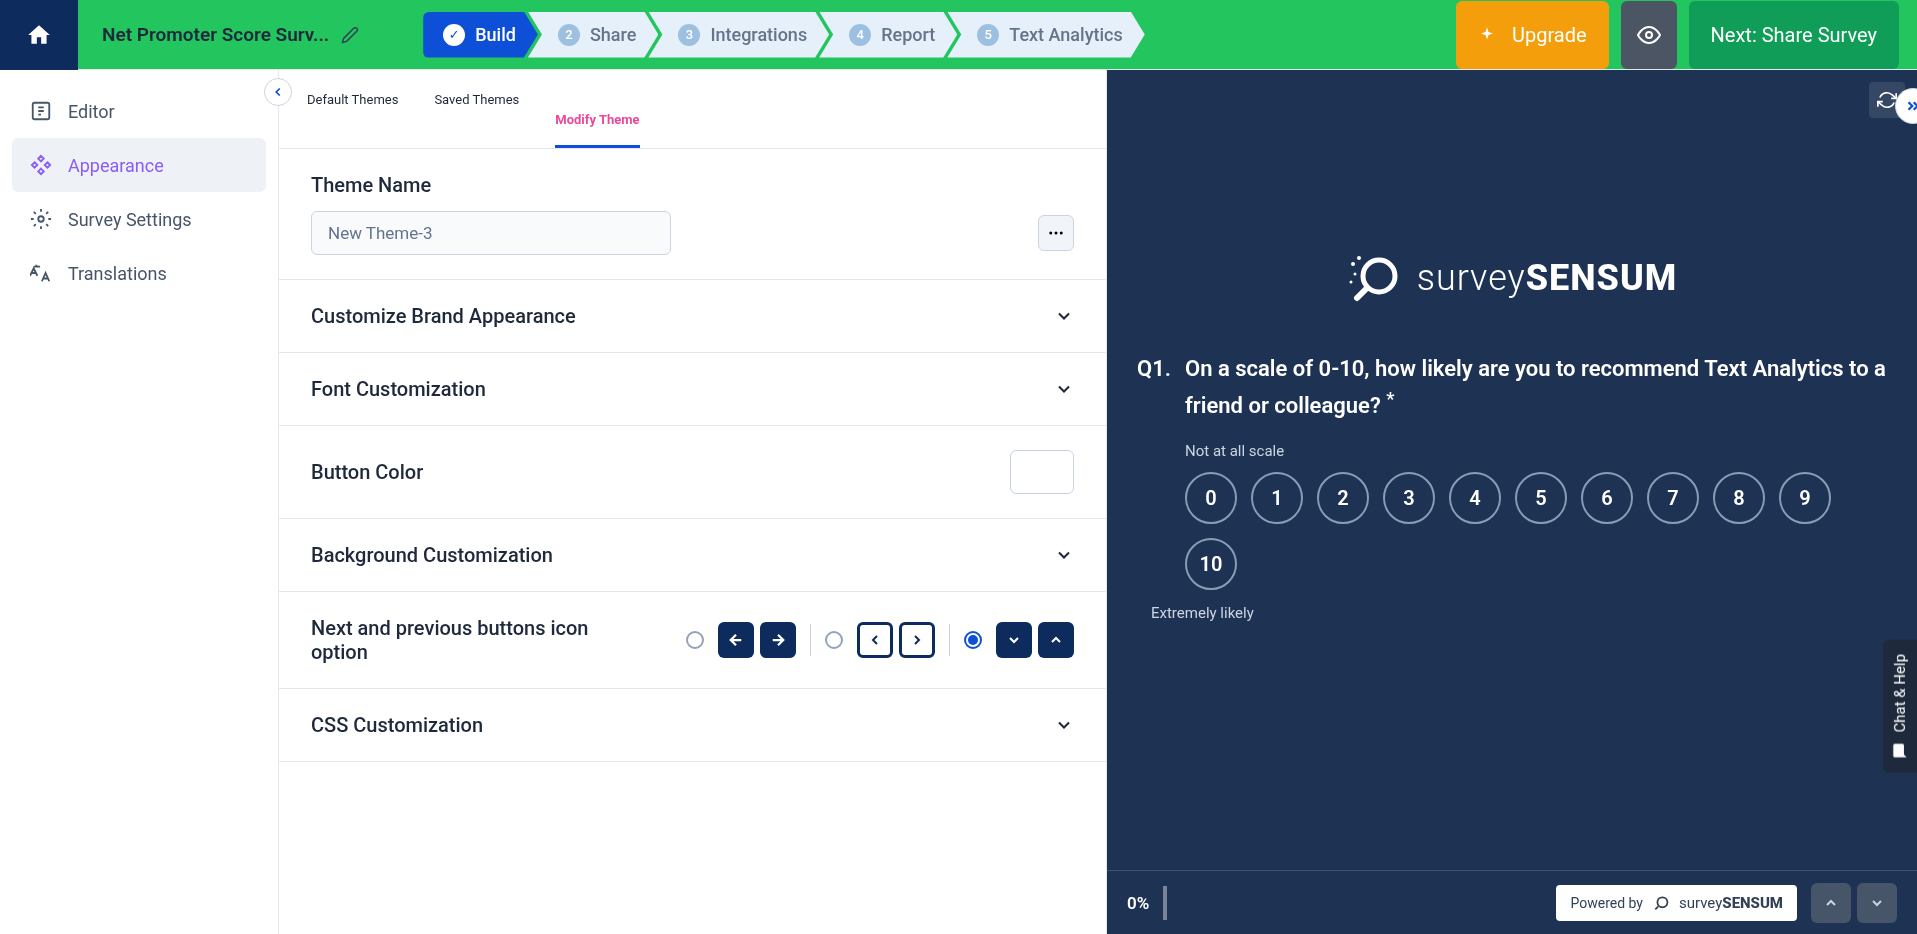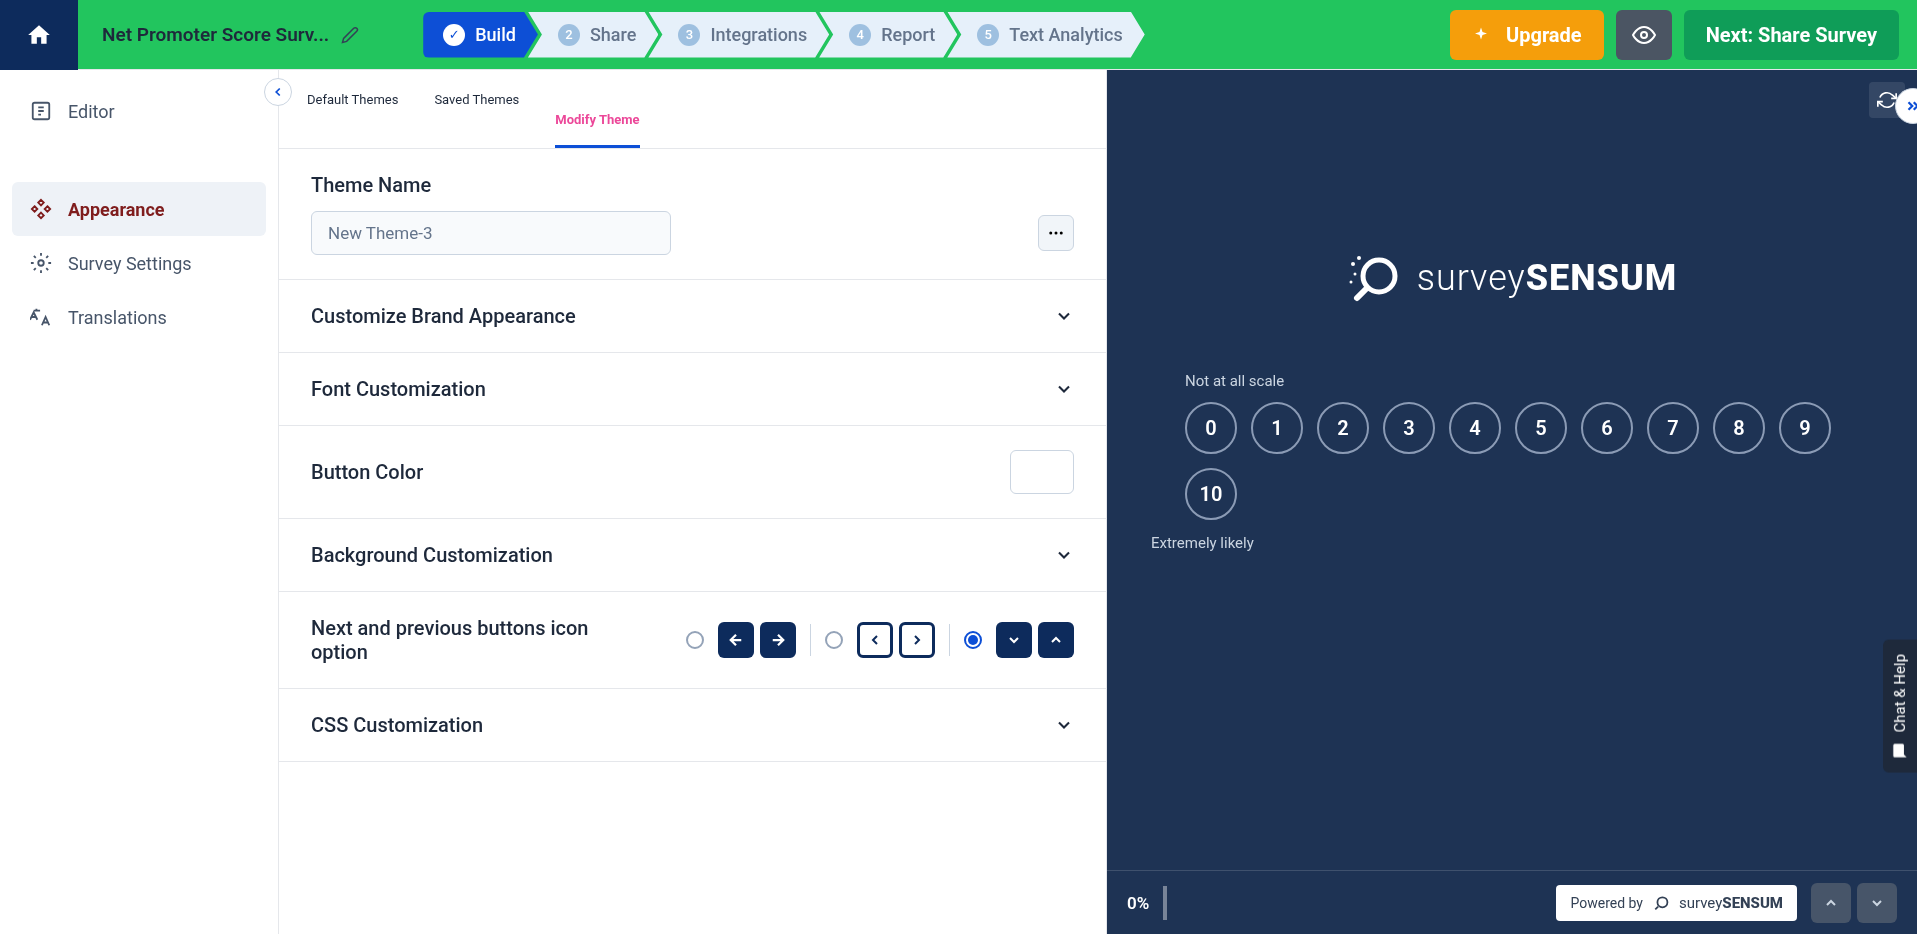--- a/index.html
+++ b/index.html
@@ -14,29 +14,29 @@
 .steps { display: flex; align-items: center; gap: 0; margin-left: 40px; }
 .step { position: relative; height: 46px; display: flex; align-items: center; padding: 0 22px 0 30px; font-size: 18px; font-weight: 500; clip-path: polygon(0 0, calc(100% - 14px) 0, 100% 50%, calc(100% - 14px) 100%, 0 100%, 14px 50%); margin-left: -10px; }
 .step:first-child { clip-path: polygon(0 0, calc(100% - 14px) 0, 100% 50%, calc(100% - 14px) 100%, 0 100%); border-radius: 6px 0 0 6px; margin-left: 0; padding-left: 20px; }
 .step.active { background: #0d4fd6; color: #fff; z-index: 5; }
 .step.inactive { background: #e6f0fa; color: #64748b; }
 .step .step-num { display: inline-flex; width: 22px; height: 22px; border-radius: 50%; align-items: center; justify-content: center; font-size: 13px; margin-right: 10px; }
 .step.active .step-num { background: #fff; color: #0d4fd6; }
 .step.inactive .step-num { background: #9ec0e0; color: #fff; }
 
 .topbar-right { margin-left: auto; display: flex; align-items: center; gap: 12px; padding-right: 18px; }
-.btn { height: 50px; padding: 0 22px; border-radius: 6px; font-size: 20px; font-weight: 700; display: flex; align-items: center; gap: 16px; border: none; cursor: pointer; }
+.btn { height: 68px; padding: 0 22px; border-radius: 6px; font-size: 20px; font-weight: 400; display: flex; align-items: center; gap: 16px; border: none; cursor: pointer; }
 .btn-upgrade { background: #f59e0b; color: #fff; }
 .btn-preview { background: #4b5563; color: #fff; width: 56px; padding: 0; justify-content: center; }
 .btn-next { background: #0f9d58; color: #fff; }
 
 .main { display: flex; height: calc(934px - 70px); }
 .sidebar { width: 278px; padding: 14px 12px; }
 .side-item { display: flex; align-items: center; gap: 16px; padding: 16px 18px; font-size: 18px; color: #475569; border-radius: 6px; cursor: pointer; }
-.side-item.active { background: #eef2f7; color: #7f1d1d; font-weight: 700; margin-top: 44px; }
+.side-item.active { background: #eef2f7; color: #8b5cf6; font-weight: 400; }
 .side-item svg { width: 22px; height: 22px; }
 
 .center-wrap { position: relative; flex: 1; display: flex; min-width: 0; }
 .collapse-left { position: absolute; left: -14px; top: 8px; width: 28px; height: 28px; border-radius: 50%; background: #fff; border: 1px solid #cbd5e1; display: flex; align-items: center; justify-content: center; color: #0d4fd6; cursor: pointer; z-index: 10; }
 .collapse-right { position: absolute; right: -14px; top: 18px; width: 36px; height: 36px; border-radius: 50%; background: #fff; border: 1px solid #cbd5e1; display: flex; align-items: center; justify-content: center; color: #0d4fd6; cursor: pointer; z-index: 10; }
 
 .panel { flex: 1; border-left: 1px solid #e5e7eb; border-right: 1px solid #e5e7eb; overflow-y: auto; min-width: 0; }
 .tabs { display: flex; gap: 36px; padding: 22px 28px 0; border-bottom: 1px solid #e5e7eb; }
 .tab { font-size: 13px; color: #1e293b; padding-bottom: 18px; cursor: pointer; border-bottom: 3px solid transparent; }
 .tab.active { color: #ec4899; font-weight: 700; border-bottom-color: #0d4fd6; margin-top: 20px; }
@@ -303,20 +303,24 @@
           <circle cx="6" cy="14" r="2" fill="#fff"></circle>
             <circle cx="12" cy="8" r="2" fill="#fff"></circle>
             <circle cx="8" cy="24" r="1.5" fill="#fff"></circle>
             <circle cx="4" cy="32" r="1.5" fill="#fff"></circle>
         </svg>
         <div class="brand-text">
           <span class="light">survey</span><span class="bold">SENSUM</span>
         </div>
       </div>
       <div class="question">
+        <div class="q-row">
+          <span class="q-num">Q1.</span>
+          <span><span>On a scale of 0-10, how likely are you to recommend Text Analytics to a friend or colleague?</span> <sup>*</sup></span>
+        </div>
         <div class="scale-label">Not at all scale</div>
         <div class="scale">
           <div class="scale-btn">0</div>
           <div class="scale-btn">1</div>
           <div class="scale-btn">2</div>
           <div class="scale-btn">3</div>
           <div class="scale-btn">4</div>
           <div class="scale-btn">5</div>
           <div class="scale-btn">6</div>
           <div class="scale-btn">7</div>

